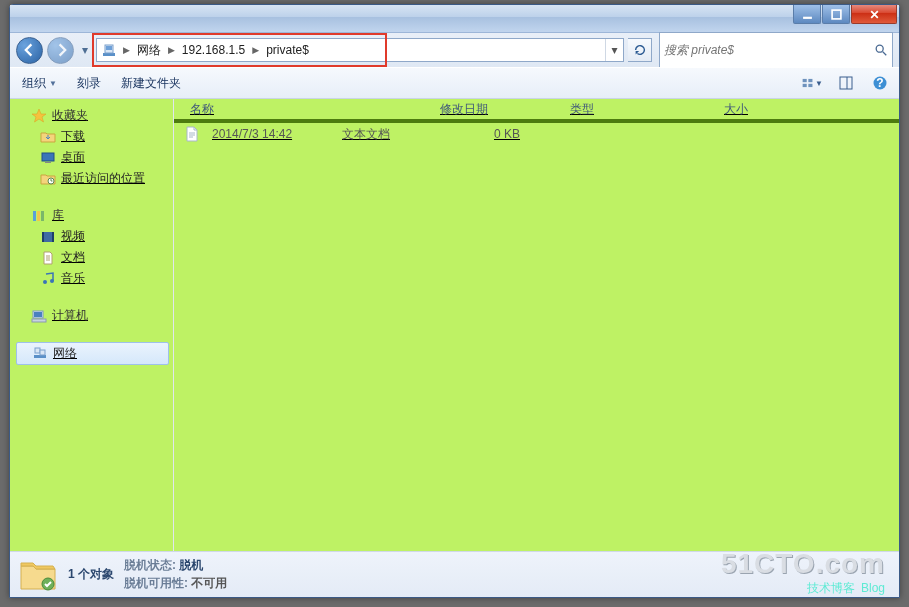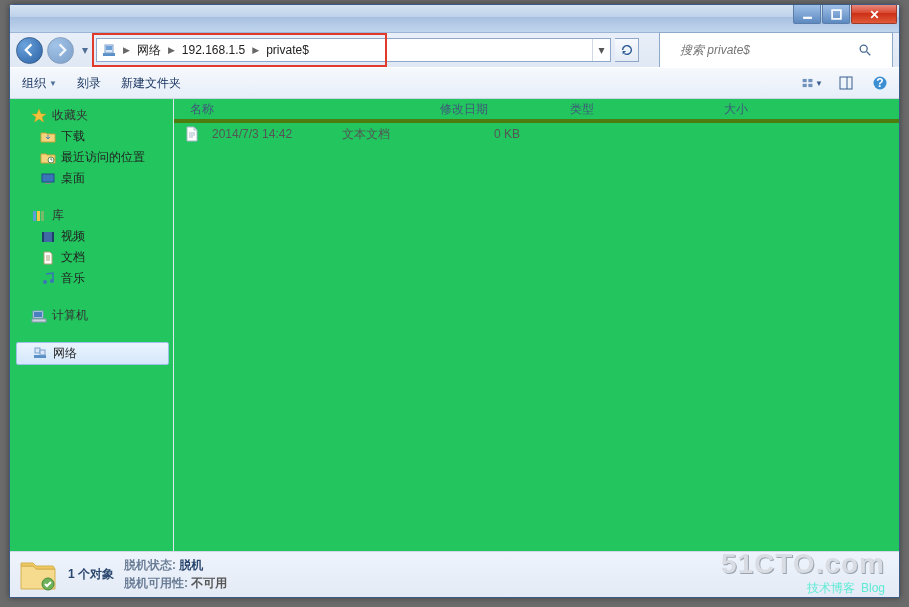--- a/index.html
+++ b/index.html
@@ -19,34 +19,34 @@
 .navbtn { width:27px; height:27px; border-radius:50%; background:radial-gradient(circle at 30% 30%, #6ba3de,#2a62a4); border:1px solid #3a6090; display:flex; align-items:center; justify-content:center; color:#fff; }
 .navbtn.disabled { opacity:.55; }
 .navhist { width:14px; height:20px; display:flex; align-items:center; justify-content:center; color:#4e6e94; }
 .addrbox { flex:1; height:24px; background:#fff; border:1px solid #8fa8c9; display:flex; align-items:center; position:relative; }
 .hlrect { position:absolute; left:-5px; top:-6px; width:295px; height:34px; border:2px solid #e03a2b; pointer-events:none; }
 .crumb-icon { width:18px; height:18px; margin:0 2px 0 3px; display:flex; align-items:center; justify-content:center; }
 .crumb { padding:0 4px; height:100%; display:flex; align-items:center; color:#222; }
 .crumb-sep { color:#666; padding:0 3px; font-size:9px; }
 .addr-drop { width:18px; height:100%; border-left:1px solid #cfd8e4; display:flex; align-items:center; justify-content:center; color:#555; }
 .addr-refresh { width:24px; height:24px; border:1px solid #8fa8c9; border-left:none; background:linear-gradient(#f7fafe,#e4ebf5); display:flex; align-items:center; justify-content:center; color:#2b5a92; }
-.searchbox { width:234px; height:37px; background:#fff; border:1px solid #8fa8c9; margin-left:16px; display:flex; align-items:center; padding:0 20px; color:#888; }
+.searchbox { width:234px; height:37px; background:#fff; border:1px solid #8fa8c9; margin-left:3px; display:flex; align-items:center; padding:0 4px; color:#888; }
 .searchbox input { border:none; outline:none; flex:1; font-style:italic; color:#888; font-size:12px; }
 .searchbox svg { width:14px; height:14px; color:#4a6a93; }
 
 
 .toolbar { height:32px; background:linear-gradient(#f6f9fd,#e7eef8); border-top:1px solid #fff; border-bottom:1px solid #c9d5e5; display:flex; align-items:center; padding:0 8px; gap:12px; }
 .tbtn { display:flex; align-items:center; gap:3px; color:#1a3560; padding:2px 4px; }
 .tbtn .drop { font-size:8px; color:#52709a; }
 .tspacer { flex:1; }
 .ticon { width:22px; height:22px; display:flex; align-items:center; justify-content:center; color:#3b5e8e; }
 .ticon svg { width:16px; height:16px; }
 
 
-.body { flex:1; display:flex; background:#22c55e; overflow:hidden; }
+.body { flex:1; display:flex; background:#bef264; overflow:hidden;text-decoration:underline; }
 .sidebar { width:164px; border-right:1px solid #e0e6ef; padding:6px 0 6px 6px; overflow:auto; }
 .navgrp { margin-bottom:16px; }
 .navhdr { display:flex; align-items:center; gap:5px; padding:2px 0; color:#333; }
 .navhdr .exp { width:10px; font-size:9px; color:#888; visibility:hidden; }
 .navitem { display:flex; align-items:center; gap:5px; padding:2px 0 2px 24px; color:#222; }
 .navitem.sel { background:linear-gradient(#eaf3fd,#d5e8fb); border:1px solid #9ec1ea; border-radius:2px; margin-right:4px; }
 .nicon { width:16px; height:16px; display:flex; align-items:center; justify-content:center; }
 
 
 .files { flex:1; display:flex; flex-direction:column; }
@@ -200,35 +200,35 @@
               <svg width="16" height="16" viewBox="0 0 16 16">
                 <path d="M1 4 L6 4 L7 5 L15 5 L15 13 L1 13 Z" fill="#f4d47c" stroke="#caa53e"></path>
                 <path d="M8 6 L8 10 M6 8 L8 10 L10 8" stroke="#4c84c0" fill="none"></path>
               </svg>
             </span>
             <span>下载</span>
           </div>
         <div class="navitem">
             <span class="nicon">
               <svg width="16" height="16" viewBox="0 0 16 16">
+                <rect x="2" y="3" width="12" height="8" fill="#3a74b8" stroke="#1e4f87"></rect>
+                <rect x="5" y="12" width="6" height="1" fill="#888"></rect>
+              </svg>
+            </span>
+            <span>桌面</span>
+          </div>
+        <div class="navitem">
+            <span class="nicon">
+              <svg width="16" height="16" viewBox="0 0 16 16">
                 <path d="M1 4 L6 4 L7 5 L15 5 L15 13 L1 13 Z" fill="#f4d47c" stroke="#caa53e"></path>
                 <circle cx="11" cy="10" r="3" fill="#fff" stroke="#5a8a50"></circle>
                 <path d="M11 8 L11 10 L12.5 10" stroke="#5a8a50" fill="none"></path>
               </svg>
             </span>
             <span>最近访问的位置</span>
-          </div>
-        <div class="navitem">
-            <span class="nicon">
-              <svg width="16" height="16" viewBox="0 0 16 16">
-                <rect x="2" y="3" width="12" height="8" fill="#3a74b8" stroke="#1e4f87"></rect>
-                <rect x="5" y="12" width="6" height="1" fill="#888"></rect>
-              </svg>
-            </span>
-            <span>桌面</span>
           </div>
       </div>
 
       <div class="navgrp">
         <div class="navhdr">
           <span class="exp">▷</span>
           <span class="nicon">
               <svg width="16" height="16" viewBox="0 0 16 16">
                 <rect x="2" y="3" width="3" height="10" fill="#5aa0d8"></rect>
                 <rect x="6" y="3" width="3" height="10" fill="#f0c84c"></rect>

